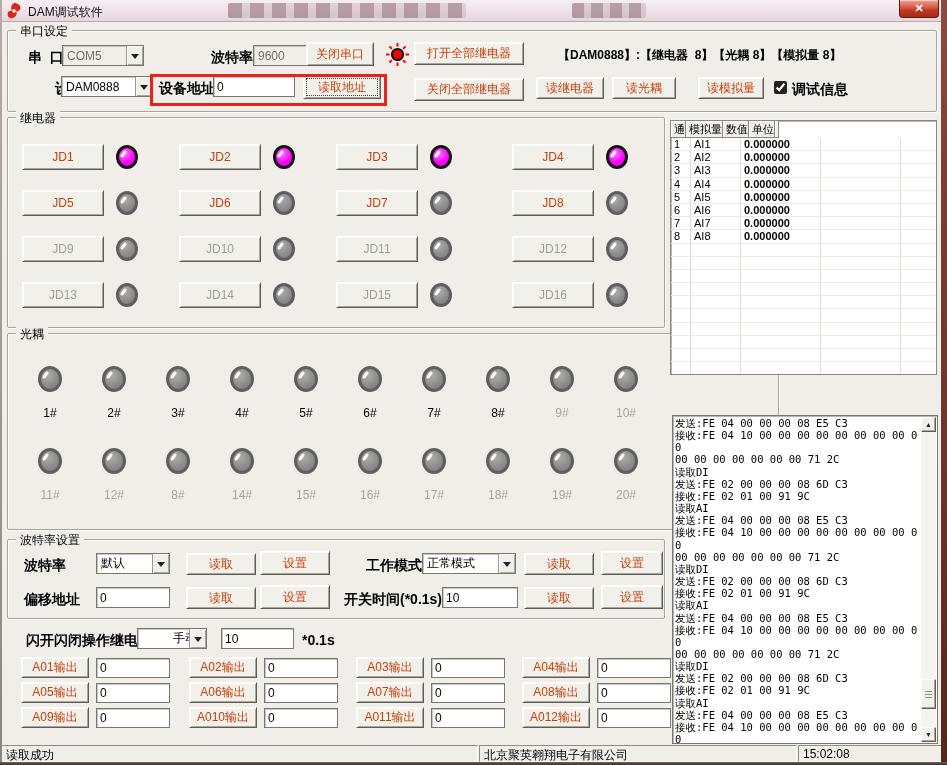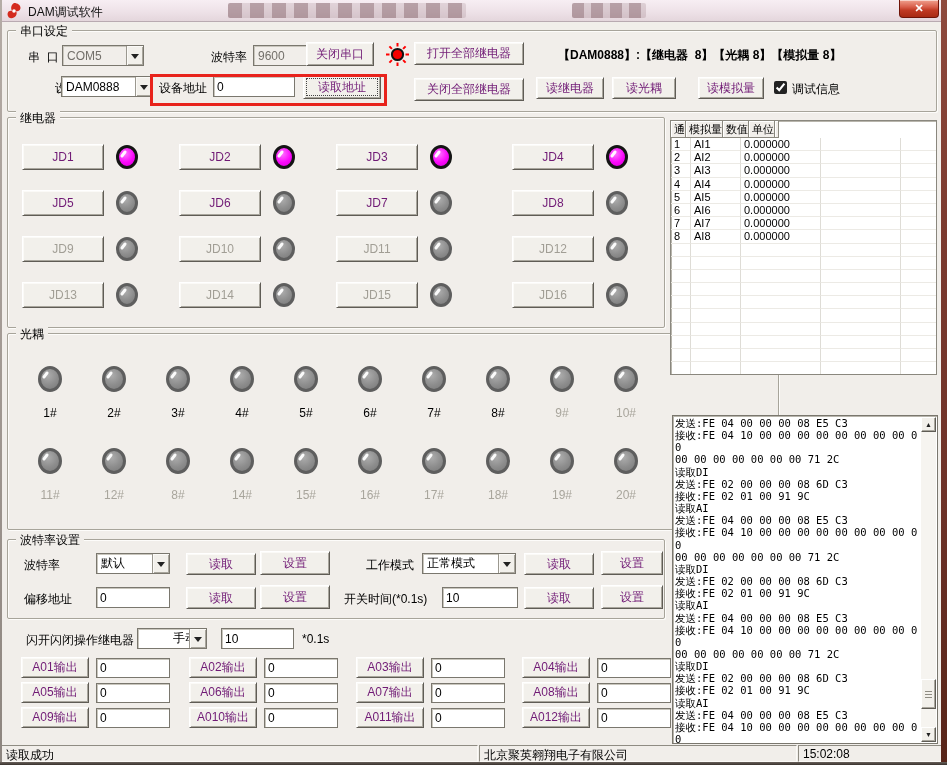--- a/index.html
+++ b/index.html
@@ -33,36 +33,36 @@
     border:1px solid #6f1408; border-top:none; border-radius:0 0 4px 4px;
     color:#fff; font-weight:bold; font-size:11px; text-align:center; line-height:17px;
     box-shadow:inset 0 1px 0 rgba(255,255,255,.55); cursor:pointer; }
 
   
   .group { position:absolute; border:1px solid #a7a49a; border-radius:2px;
     box-shadow:inset 1px 1px 0 #fdfcfa, 1px 1px 0 #fdfcfa; }
   .group-label { position:absolute; top:-8px; left:8px; background:#f1eeea; padding:0 4px; font-size:12px; }
   .btn { position:absolute; background:#f2f0eb; border:1px solid; border-color:#ffffff #5f5c55 #5f5c55 #ffffff;
     box-shadow:inset 1px 1px 0 #fbfaf7, inset -1px -1px 0 #a9a69d;
-    font-family:"Liberation Sans",sans-serif; font-size:12px; color:#701a75; text-align:center; cursor:pointer; }
+    font-family:"Liberation Sans",sans-serif; font-size:12px; color:#c2410c; text-align:center; cursor:pointer; }
   .btn.dimtext, .dim .btn { color:#a19e95; }
   .btn.focused { outline:1px dotted #444; outline-offset:-4px; }
   .tb { position:absolute; background:#fff; border:1px solid #7a776e;
     box-shadow:inset 1px 1px 0 #c9c6bd; font-size:12px; padding:1px 3px;
     font-family:"Liberation Sans",sans-serif; }
   .combo { position:absolute; height:21px; background:#fff; border:1px solid #7a776e;
     box-shadow:inset 1px 1px 0 #c9c6bd; display:flex; align-items:center; cursor:pointer; }
   .combo-field { flex:1; padding:0 4px; font-size:12px; white-space:nowrap; overflow:hidden; }
   .combo-arrow { width:17px; height:100%; background:#f2f0eb; border-left:1px solid #9b988f;
     box-shadow:inset 1px 1px 0 #fbfaf7, inset -1px -1px 0 #a9a69d;
     display:flex; align-items:center; justify-content:center; }
   .combo-arrow::after { content:''; border:4px solid transparent; border-top:5px solid #222; margin-top:5px; }
   .combo.dis { background:#f1eeea; }
   .combo.dis .combo-field { color:#73706a; }
-  .lbl { position:absolute; white-space:pre; font-size:12px; }
+  .lbl { position:absolute; white-space:pre; font-size:14px;font-weight:bold; }
 
   
   .led { position:relative; display:inline-block; width:22px; height:24px; border-radius:50%;
     background:radial-gradient(circle at 38% 32%, #adadad 0%, #8d8d8d 55%, #787878 100%);
     border:3px solid #5e5e5e; }
   .led.on { background:radial-gradient(circle at 38% 32%, #ff74ff 0%, #fb08fb 55%, #d800d8 100%);
     border-color:#141414; }
   .led::after { content:''; position:absolute; left:3px; top:2px; width:3px; height:8px;
     background:#fff; border-radius:2px; transform:rotate(38deg); opacity:.95; }
 
@@ -97,21 +97,21 @@
 
   
   .atable { position:absolute; left:670px; top:120px; width:267px; height:255px;
     background:#fff; border:1px solid #8a877e; box-shadow:inset 1px 1px 0 #b8b5ac; overflow:hidden; }
   .athead { display:flex; height:17px; }
   .hcell { background:#f1eeea; border-right:1px solid #8a877e; border-bottom:1px solid #8a877e;
     box-shadow:inset 1px 1px 0 #fff; font-size:11px; padding:1px 0 0 3px; white-space:nowrap; overflow:hidden; }
   .trow { display:flex; height:13.2px; }
   .tcell { border-right:1px solid #dedcd6; border-bottom:1px solid #eceae5; font-size:11px;
     line-height:12px; padding-left:3px; white-space:nowrap; overflow:hidden; }
-  .c0 { width:20px; } .c1 { width:50px; } .c2 { width:80px; } .c3 { width:80px; } .c4 { flex:1; border-right:none; }
+  .c0 { width:20px; } .c1 { width:50px; } .c2 { width:80px;font-weight:bold; } .c3 { width:80px; } .c4 { flex:1; border-right:none; }
 
   #clear-btn { left:868px; top:384px; width:68px; height:23px;margin-top:32px; }
 
   
   .logbox { position:absolute; left:672px; top:415px; width:266px; height:329px;
     background:#fff; border:1px solid #7a776e; box-shadow:inset 1px 1px 0 #b8b5ac; overflow:hidden;padding-left:28px; }
   .log-text { position:absolute; left:2px; top:1px; right:17px; bottom:0;
     font-family:"DejaVu Sans Mono",monospace; font-size:10.5px; line-height:12.15px;
     white-space:pre-wrap; word-break:break-all; color:#000; }
   .vscroll { position:absolute; top:1px; right:1px; bottom:1px; width:15px; background:#f6f4f0; }

